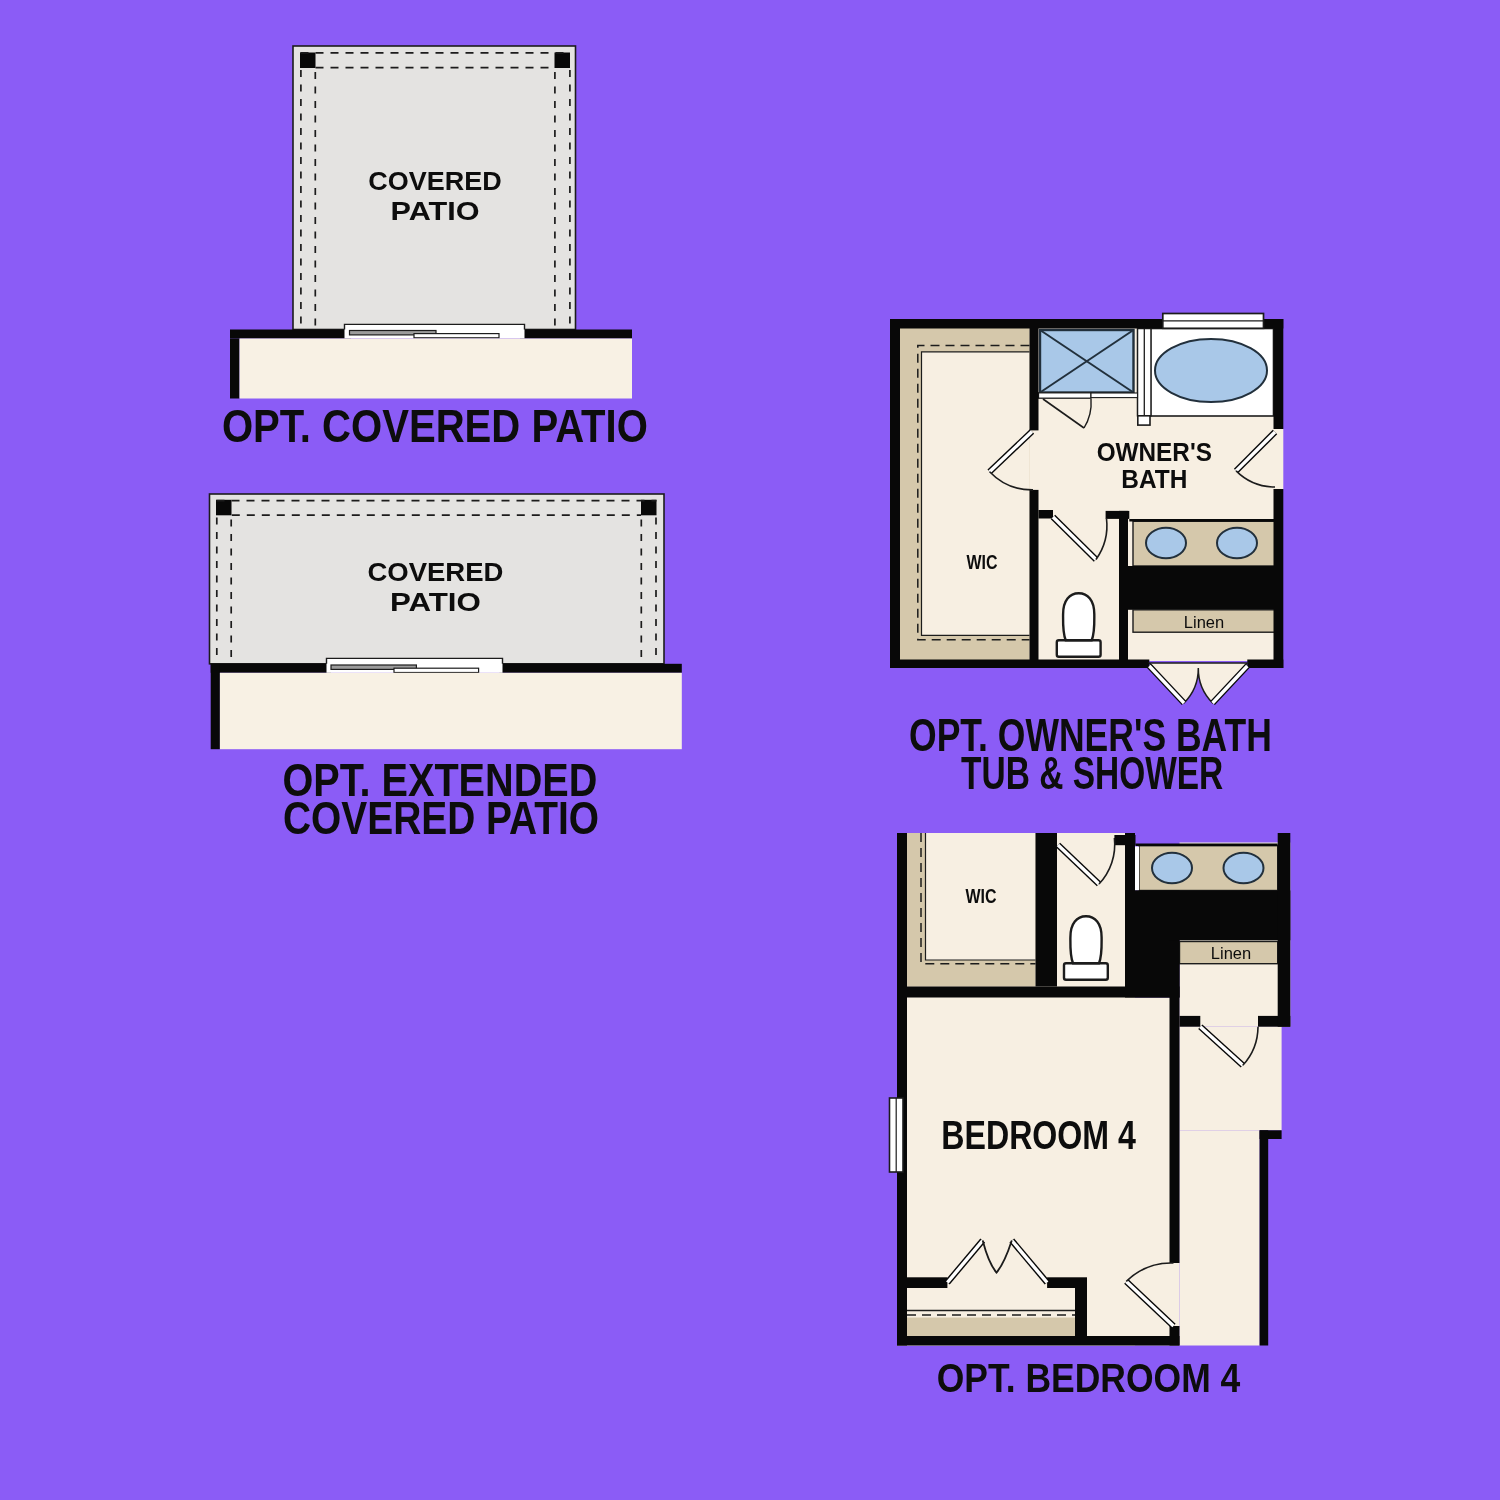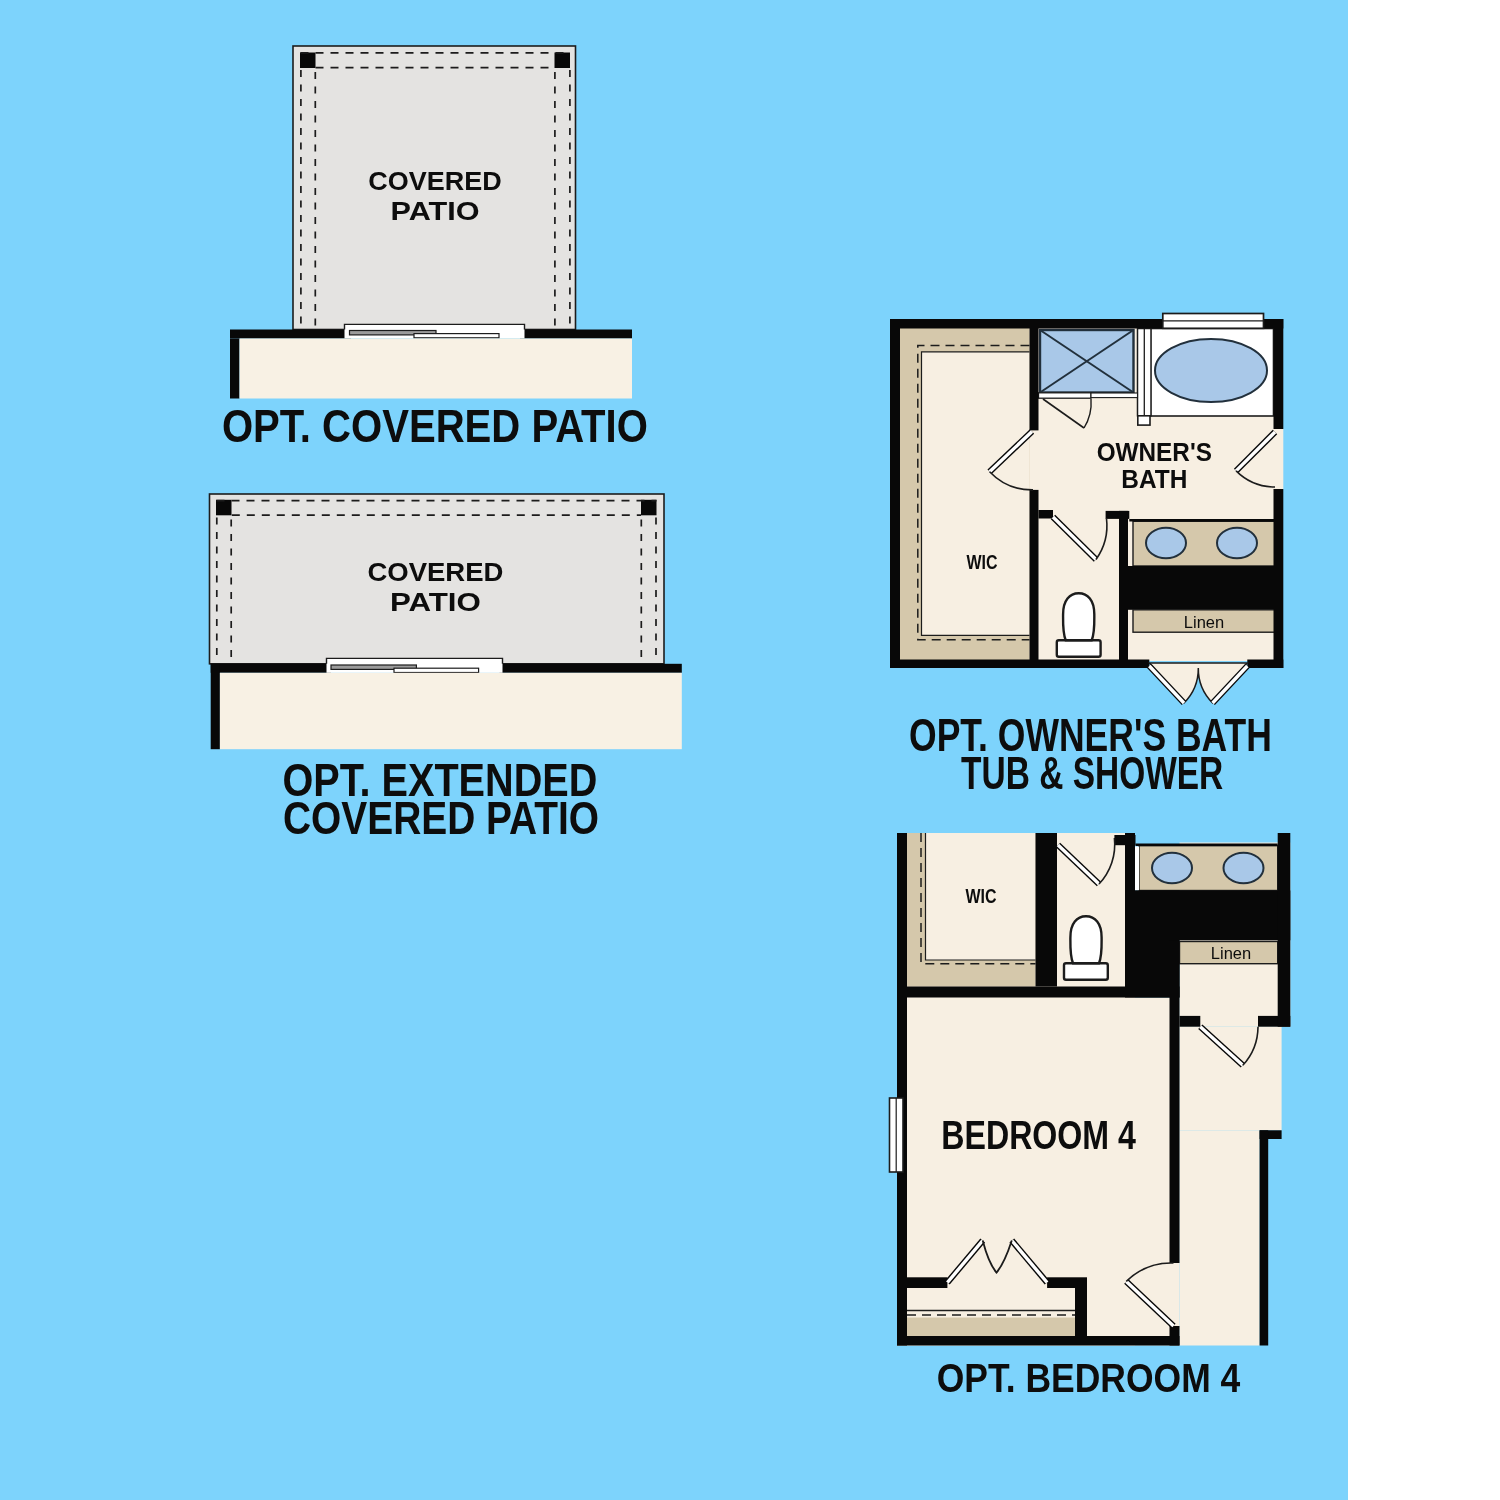--- a/index.html
+++ b/index.html
@@ -1,16 +1,16 @@
 <!DOCTYPE html>
 <html><head>
 <meta charset="utf-8">
 <style>
   html,body{margin:0;padding:0;background:#ffffff;}
-  .page{width:1348px;height:1500px;position:relative;background:#7dd3fc;overflow:hidden;}
+  .page{width:1500px;height:1500px;position:relative;background:#8b5cf6;overflow:hidden;}
   svg{position:absolute;top:0;left:0;}
   text{font-family:"Liberation Sans", sans-serif;font-weight:bold;fill:#0d0d0d;}
 </style>
 </head>
 <body>
 <div class="page">
 <svg width="1500" height="1500" viewBox="0 0 1500 1500">
 
 <g>
 

